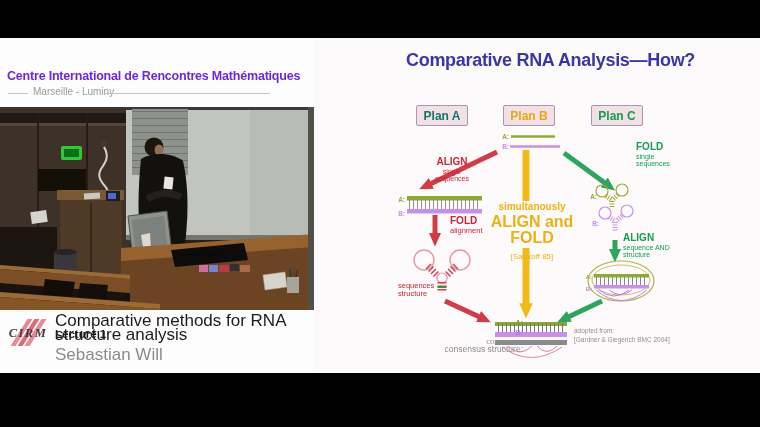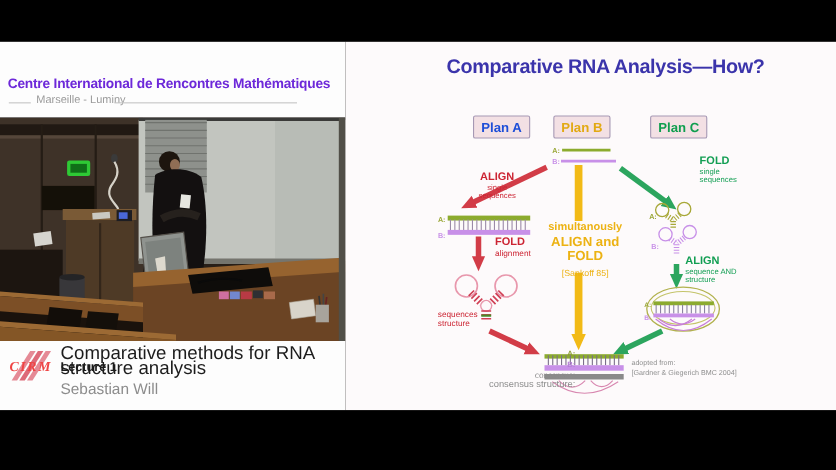--- a/index.html
+++ b/index.html
@@ -18,50 +18,50 @@
   #band-top .t2{position:absolute;left:33px;top:48px;font-size:10px;color:#9a9a9a;}
   .rule{position:absolute;height:1px;background:#c4c4c4;top:55px;}
   #rule-l{left:8px;width:20px;}
   #rule-r{left:104px;width:166px;}
 
   #photo{left:0;top:107px;width:314px;height:203px;background:#281f18;}
 
   #band-bottom{left:0;top:310px;width:314px;height:63px;background:#fdfdfd;}
   #band-bottom .bt1{position:absolute;left:55px;top:4px;width:255px;font-size:17px;font-weight:normal;color:#1c1c1c;line-height:14px;}
   #band-bottom .bt2{position:absolute;left:55px;top:18px;font-size:11.5px;font-weight:bold;color:#1c1c1c;}
-  #band-bottom .bt3{position:absolute;left:55px;top:35px;font-size:14px;color:#8c8c8c;}
+  #band-bottom .bt3{position:absolute;left:55px;top:35px;font-size:17px;color:#8c8c8c;}
   #cirm-logo{position:absolute;left:6px;top:9px;width:44px;height:28px;}
   #cirm-logo .stripe{position:absolute;top:0;width:5px;height:27px;transform:skewX(-32deg);}
   #cirm-logo .s1{left:13px;background:#e58a96;}
   #cirm-logo .s2{left:20px;background:#dd6a79;}
   #cirm-logo .s3{left:27px;background:#e58a96;}
   #cirm-logo .word{position:absolute;left:0;top:7px;width:44px;text-align:center;
        font-family:"Liberation Serif",serif;font-style:italic;font-weight:bold;
-       font-size:12.5px;letter-spacing:1.5px;color:#ef4444;}
+       font-size:12.5px;letter-spacing:1.5px;color:#404040;}
 
   
   #slide{left:314px;top:38px;width:477px;height:335px;background:#fdfafb;}
   #slide-title{left:92px;top:12px;font-size:18px;font-weight:bold;color:#3b34ab;letter-spacing:-0.3px;}
   .plan{top:67px;width:50px;height:19px;background:#f3e0e4;border:1px solid #a698b4;border-radius:2px;
         display:flex;align-items:center;justify-content:center;font-size:12px;font-weight:bold;}
-  #plan-a{left:116px;color:#1d4ed8;}
+  #plan-a{left:102px;color:#0f766e;}
   #plan-b{left:189px;color:#e2a912;}
   #plan-c{left:277px;color:#0f9e4e;}
 
   .lbl{position:absolute;line-height:1.05;}
   #t-align-left{left:110px;top:119px;width:56px;text-align:center;color:#cc2433;}
   #t-fold-right{left:322px;top:104px;width:60px;text-align:left;color:#129e53;}
   #t-mid{left:175px;top:164px;width:86px;text-align:center;color:#ecb213;}
   #t-fold-align{left:136px;top:178px;width:60px;color:#cc2433;}
   #t-align-struct{left:309px;top:195px;width:64px;color:#129e53;}
   #t-cons-struct{left:84px;top:244px;width:44px;color:#cc2433;font-size:7.5px;line-height:8px;}
   .head{font-size:10px;font-weight:bold;}
   .sub{font-size:7px;}
   #t-mid .m1{font-size:10px;font-weight:bold;}
-  #t-mid .m2{font-size:12px;font-weight:bold;margin-top:1px;}
+  #t-mid .m2{font-size:16px;font-weight:bold;margin-top:1px;}
   #t-mid .m3{font-size:8px;margin-top:6px;}
 
   .res-lab{position:absolute;right:268px;text-align:right;white-space:nowrap;}
   #lab-a{top:281px;font-size:7px;font-weight:bold;color:#8c9c33;}
   #lab-b{top:291px;font-size:7px;font-weight:bold;color:#b57fd6;}
   #lab-cons{top:298px;font-size:8.5px;color:#8c8c8c;font-family:Liberation Serif, serif;}
   #lab-conss{top:306px;font-size:8.5px;color:#8c8c8c;}
   #credit{left:260px;top:288px;width:120px;font-size:6.5px;color:#8f8f8f;line-height:9px;}
   svg{position:absolute;left:0;top:0;}
 </style>

